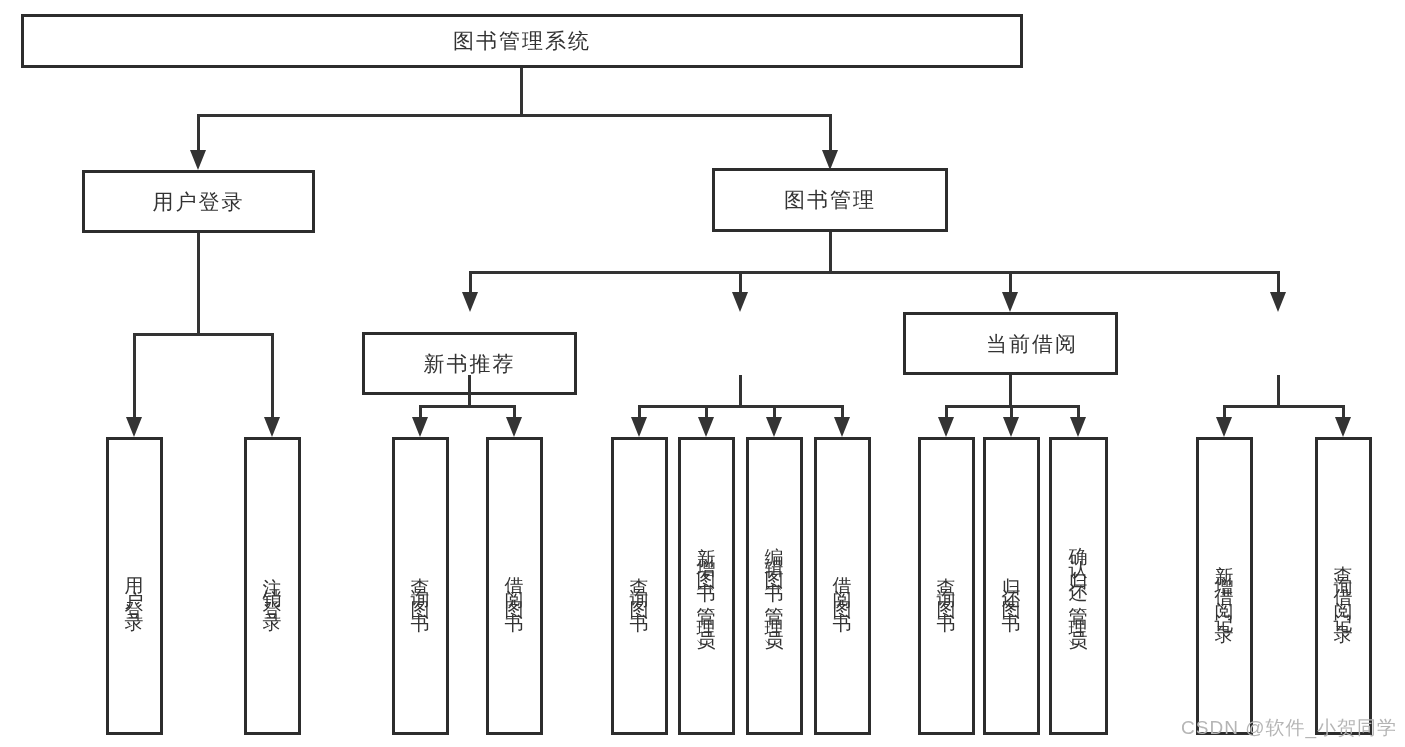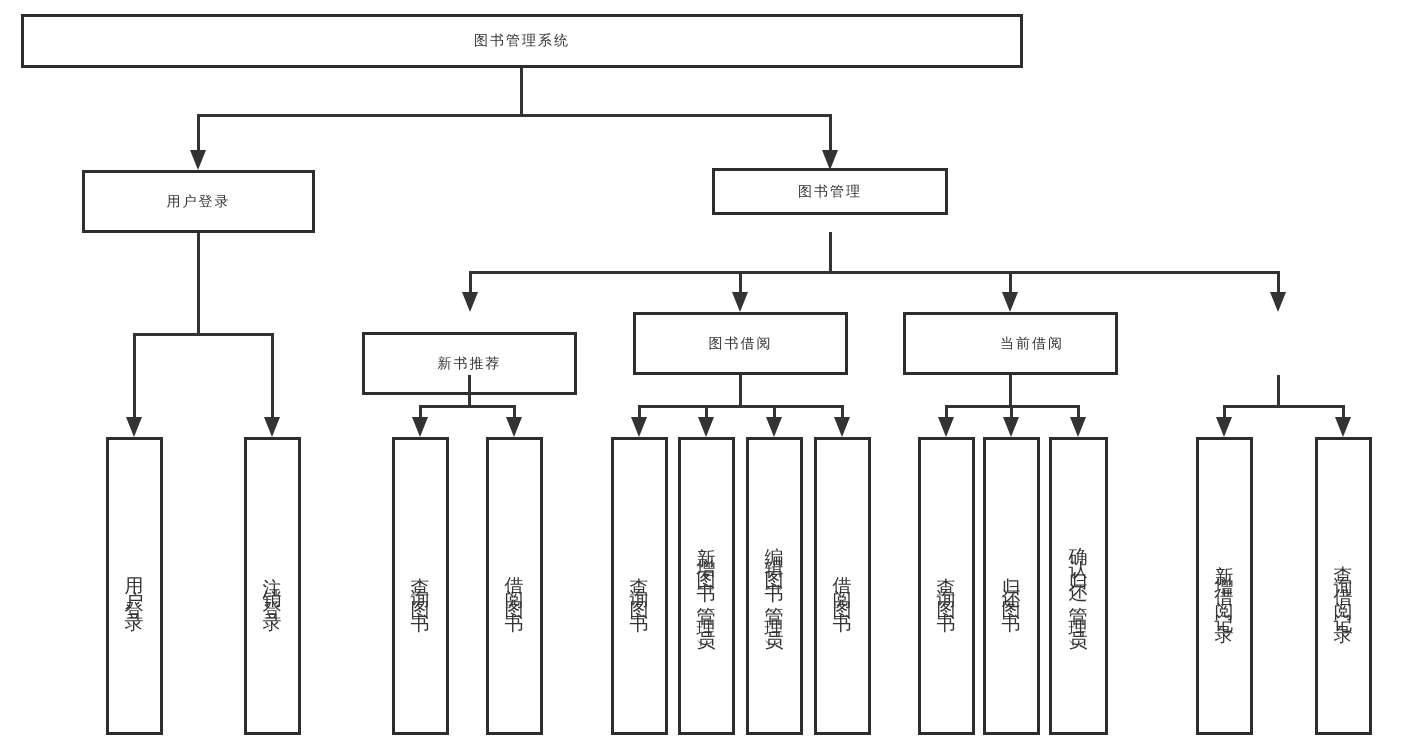--- a/index.html
+++ b/index.html
@@ -10,21 +10,21 @@
   #canvas{
     position:relative; width:1405px; height:747px; overflow:hidden;
     background:var(--bg);
     font-family:"Liberation Sans","DejaVu Sans",sans-serif;
     color:var(--text);
   }
   .nbox{
     position:absolute; box-sizing:border-box;
     border:3px solid var(--border); background:#fff;
     display:flex; align-items:center; justify-content:center;
-    font-size:14px; letter-spacing:2px; white-space:nowrap;
+    font-size:21px; letter-spacing:2px; white-space:nowrap;
   }
   .leaf{
     position:absolute; box-sizing:border-box;
     border:3px solid var(--border); background:#fff;
     display:flex; align-items:center; justify-content:center;
     top:437px; width:57px; height:298px;
   }
   .leaf span{
     writing-mode:vertical-rl; text-orientation:mixed;
     font-size:19px; line-height:1; letter-spacing:12px;
@@ -47,29 +47,26 @@
 
 <div id="canvas">
 
   <div class="nbox" style="left:21px;top:14px;width:1002px;height:54px;">
     <span>图书管理系统</span>
   </div>
 
   <div class="nbox" style="left:82px;top:170px;width:233px;height:63px;">
     <span>用户登录</span>
   </div>
-  <div class="nbox" style="left:712px;top:168px;width:236px;height:47px;">
+  <div class="nbox" style="left:712px;top:168px;width:236px;height:64px;">
     <span>图书管理</span>
   </div>
 
   <div class="nbox" style="left:362px;top:312px;width:215px;height:63px;margin-top:20px;">
     <span>新书推荐</span>
-  </div>
-  <div class="nbox" style="left:633px;top:312px;width:215px;height:63px;">
-    <span>图书借阅</span>
   </div>
   <div class="nbox" style="left:903px;top:312px;width:215px;height:63px;padding-left:43px;">
     <span>当前借阅</span>
   </div>
 
   <div class="leaf" style="left:106px;">
     <span>用户登录</span>
   </div>
   <div class="leaf" style="left:244px;">
     <span>注销登录</span>
@@ -164,14 +161,15 @@
   <div class="vl" style="left:1077px;top:405px;height:13px;"></div>
   <div class="arr" style="left:1070px;top:417px;"></div>
 
   <div class="vl" style="left:1277px;top:375px;height:33px;"></div>
   <div class="hl" style="left:1223px;top:405px;width:122px;"></div>
   <div class="vl" style="left:1223px;top:405px;height:13px;"></div>
   <div class="arr" style="left:1216px;top:417px;"></div>
   <div class="vl" style="left:1342px;top:405px;height:13px;"></div>
   <div class="arr" style="left:1335px;top:417px;"></div>
 
+  <div id="watermark">CSDN @软件_小贺同学</div>
 
 </div>
 
 </body></html>

